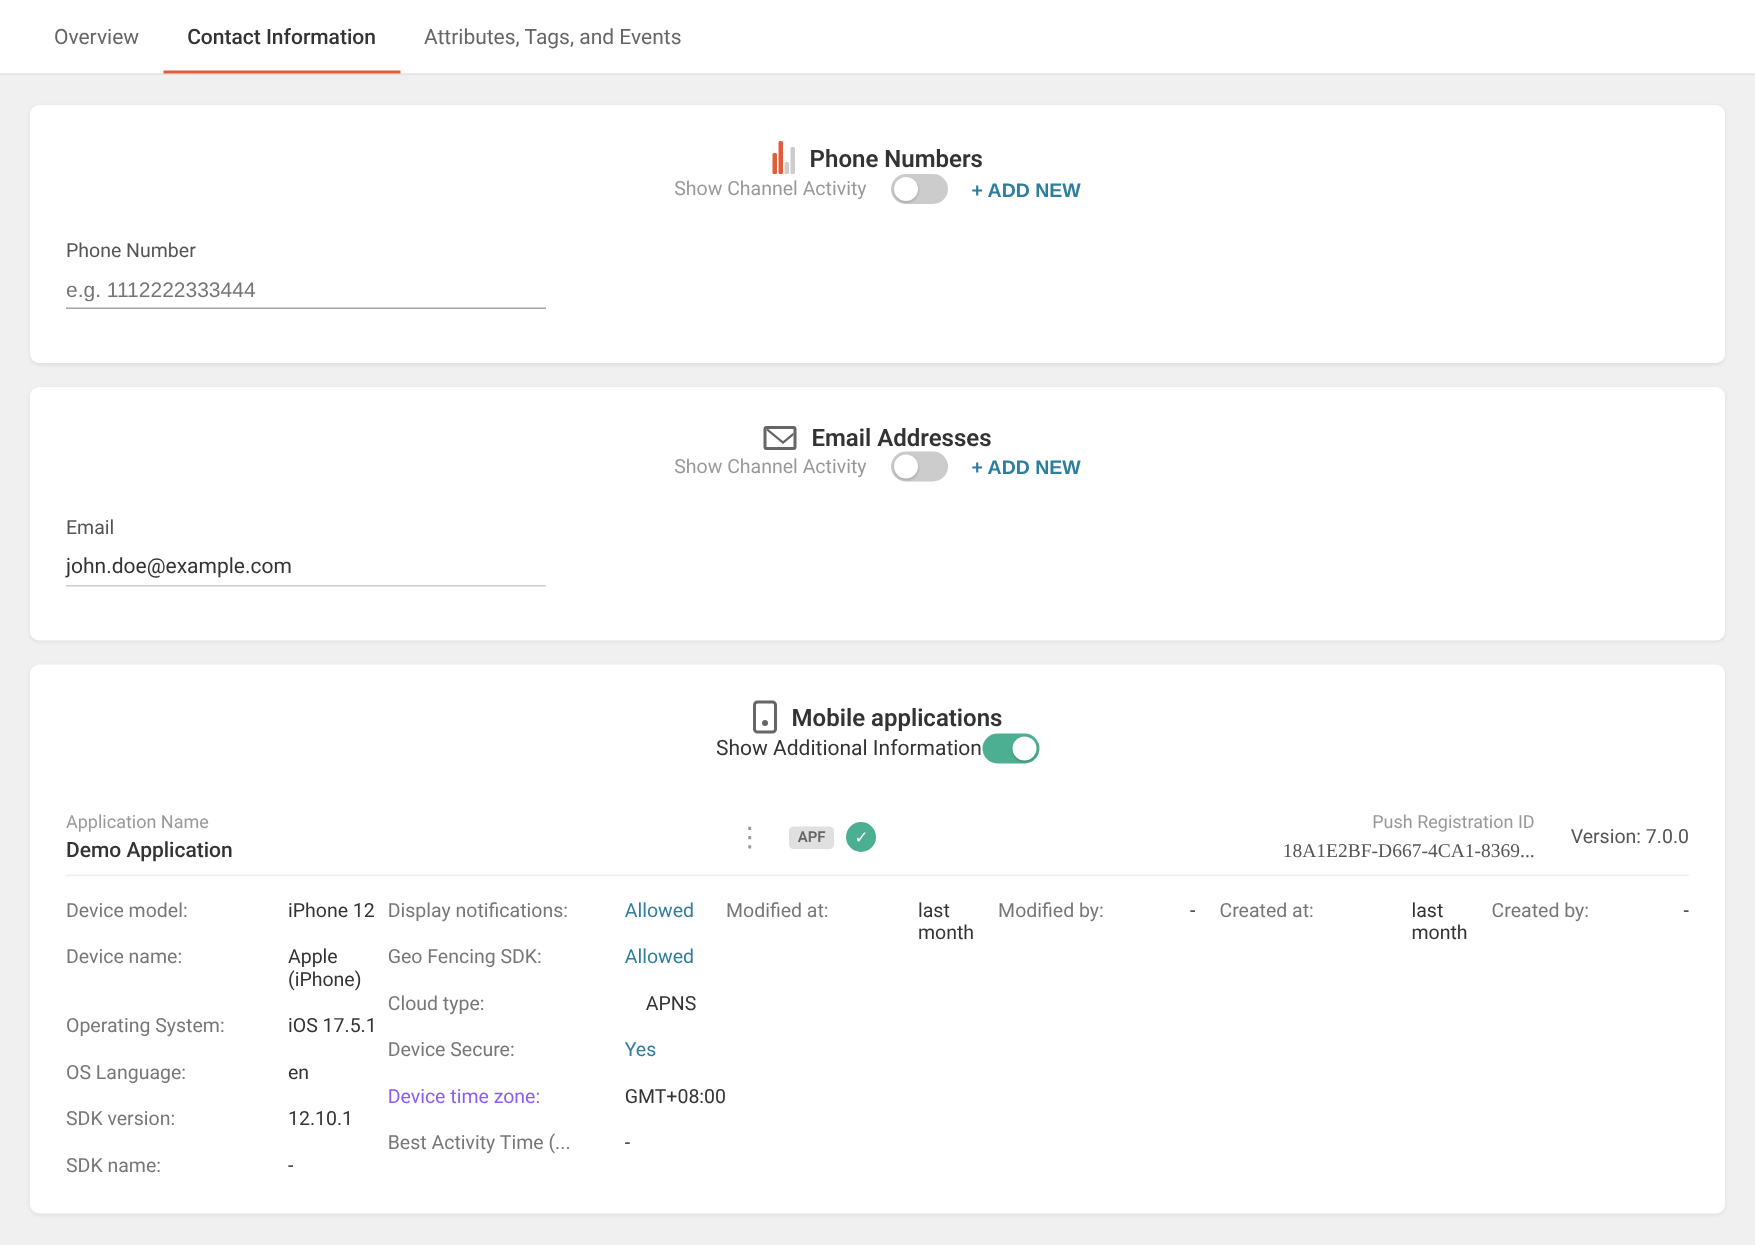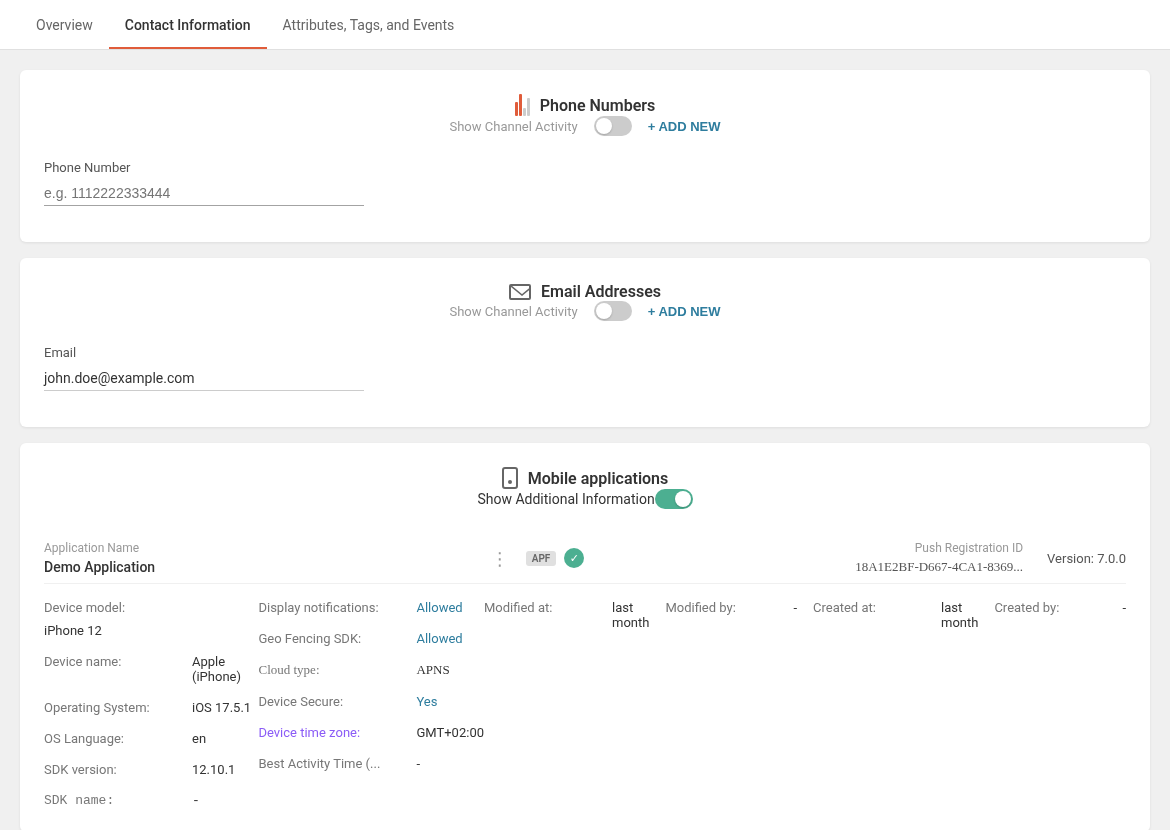--- a/index.html
+++ b/index.html
@@ -341,66 +341,66 @@
         <div class="push-reg-value">18A1E2BF-D667-4CA1-8369...</div>
       </div>
       <div class="version-col">
         <div class="version-value">Version: 7.0.0</div>
       </div>
     </div>
 
     <div style="display:grid; grid-template-columns:1fr 1fr 1fr; gap:16px 0;">
 
       <div style="display:flex;flex-direction:column;gap:16px;">
-        <div style="display:flex;gap:8px;align-items:baseline;flex-direction:column;">
+        <div style="display:flex;gap:8px;align-items:baseline;">
           <span style="font-size:13px;color:#777;min-width:140px;">Device model:</span>
           <span style="font-size:13px;color:#333;">iPhone 12</span>
         </div>
         <div style="display:flex;gap:8px;align-items:baseline;">
           <span style="font-size:13px;color:#777;min-width:140px;">Device name:</span>
           <span style="font-size:13px;color:#333;">Apple (iPhone)</span>
         </div>
         <div style="display:flex;gap:8px;align-items:baseline;">
           <span style="font-size:13px;color:#777;min-width:140px;">Operating System:</span>
           <span style="font-size:13px;color:#333;">iOS 17.5.1</span>
         </div>
         <div style="display:flex;gap:8px;align-items:baseline;">
           <span style="font-size:13px;color:#777;min-width:140px;">OS Language:</span>
           <span style="font-size:13px;color:#333;">en</span>
         </div>
         <div style="display:flex;gap:8px;align-items:baseline;">
           <span style="font-size:13px;color:#777;min-width:140px;">SDK version:</span>
           <span style="font-size:13px;color:#333;">12.10.1</span>
         </div>
-        <div style="display:flex;gap:8px;align-items:flex-end;font-family:Liberation Mono, monospace;">
+        <div style="display:flex;gap:8px;align-items:flex-end;">
           <span style="font-size:13px;color:#777;min-width:140px;">SDK name:</span>
           <span style="font-size:13px;color:#333;">-</span>
         </div>
       </div>
 
       <div style="display:flex;flex-direction:column;gap:16px;">
         <div style="display:flex;gap:8px;align-items:baseline;">
           <span style="font-size:13px;color:#777;min-width:150px;">Display notifications:</span>
           <span style="font-size:13px;color:#2e7d9e;">Allowed</span>
         </div>
         <div style="display:flex;gap:8px;align-items:baseline;">
           <span style="font-size:13px;color:#777;min-width:150px;">Geo Fencing SDK:</span>
           <span style="font-size:13px;color:#2e7d9e;">Allowed</span>
         </div>
-        <div style="display:flex;gap:8px;align-items:baseline;font-family:Liberation Serif, serif;">
+        <div style="display:flex;gap:22px;align-items:baseline;">
           <span style="font-size:13px;color:#777;min-width:150px;">Cloud type:</span>
           <span style="font-size:13px;color:#333;">APNS</span>
         </div>
         <div style="display:flex;gap:8px;align-items:baseline;">
           <span style="font-size:13px;color:#777;min-width:150px;">Device Secure:</span>
           <span style="font-size:13px;color:#2e7d9e;">Yes</span>
         </div>
         <div style="display:flex;gap:8px;align-items:baseline;">
           <span style="font-size:13px;color:#8b5cf6;min-width:150px;">Device time zone:</span>
-          <span style="font-size:13px;color:#333;">GMT+02:00</span>
+          <span style="font-size:13px;color:#333;">GMT+08:00</span>
         </div>
         <div style="display:flex;gap:8px;align-items:baseline;">
           <span style="font-size:13px;color:#777;min-width:150px;">Best Activity Time (...</span>
           <span style="font-size:13px;color:#333;">-</span>
         </div>
       </div>
 
       <div style="display:flex;flex-direction:row;gap:16px;">
         <div style="display:flex;gap:8px;align-items:baseline;">
           <span style="font-size:13px;color:#777;min-width:120px;">Modified at:</span>

